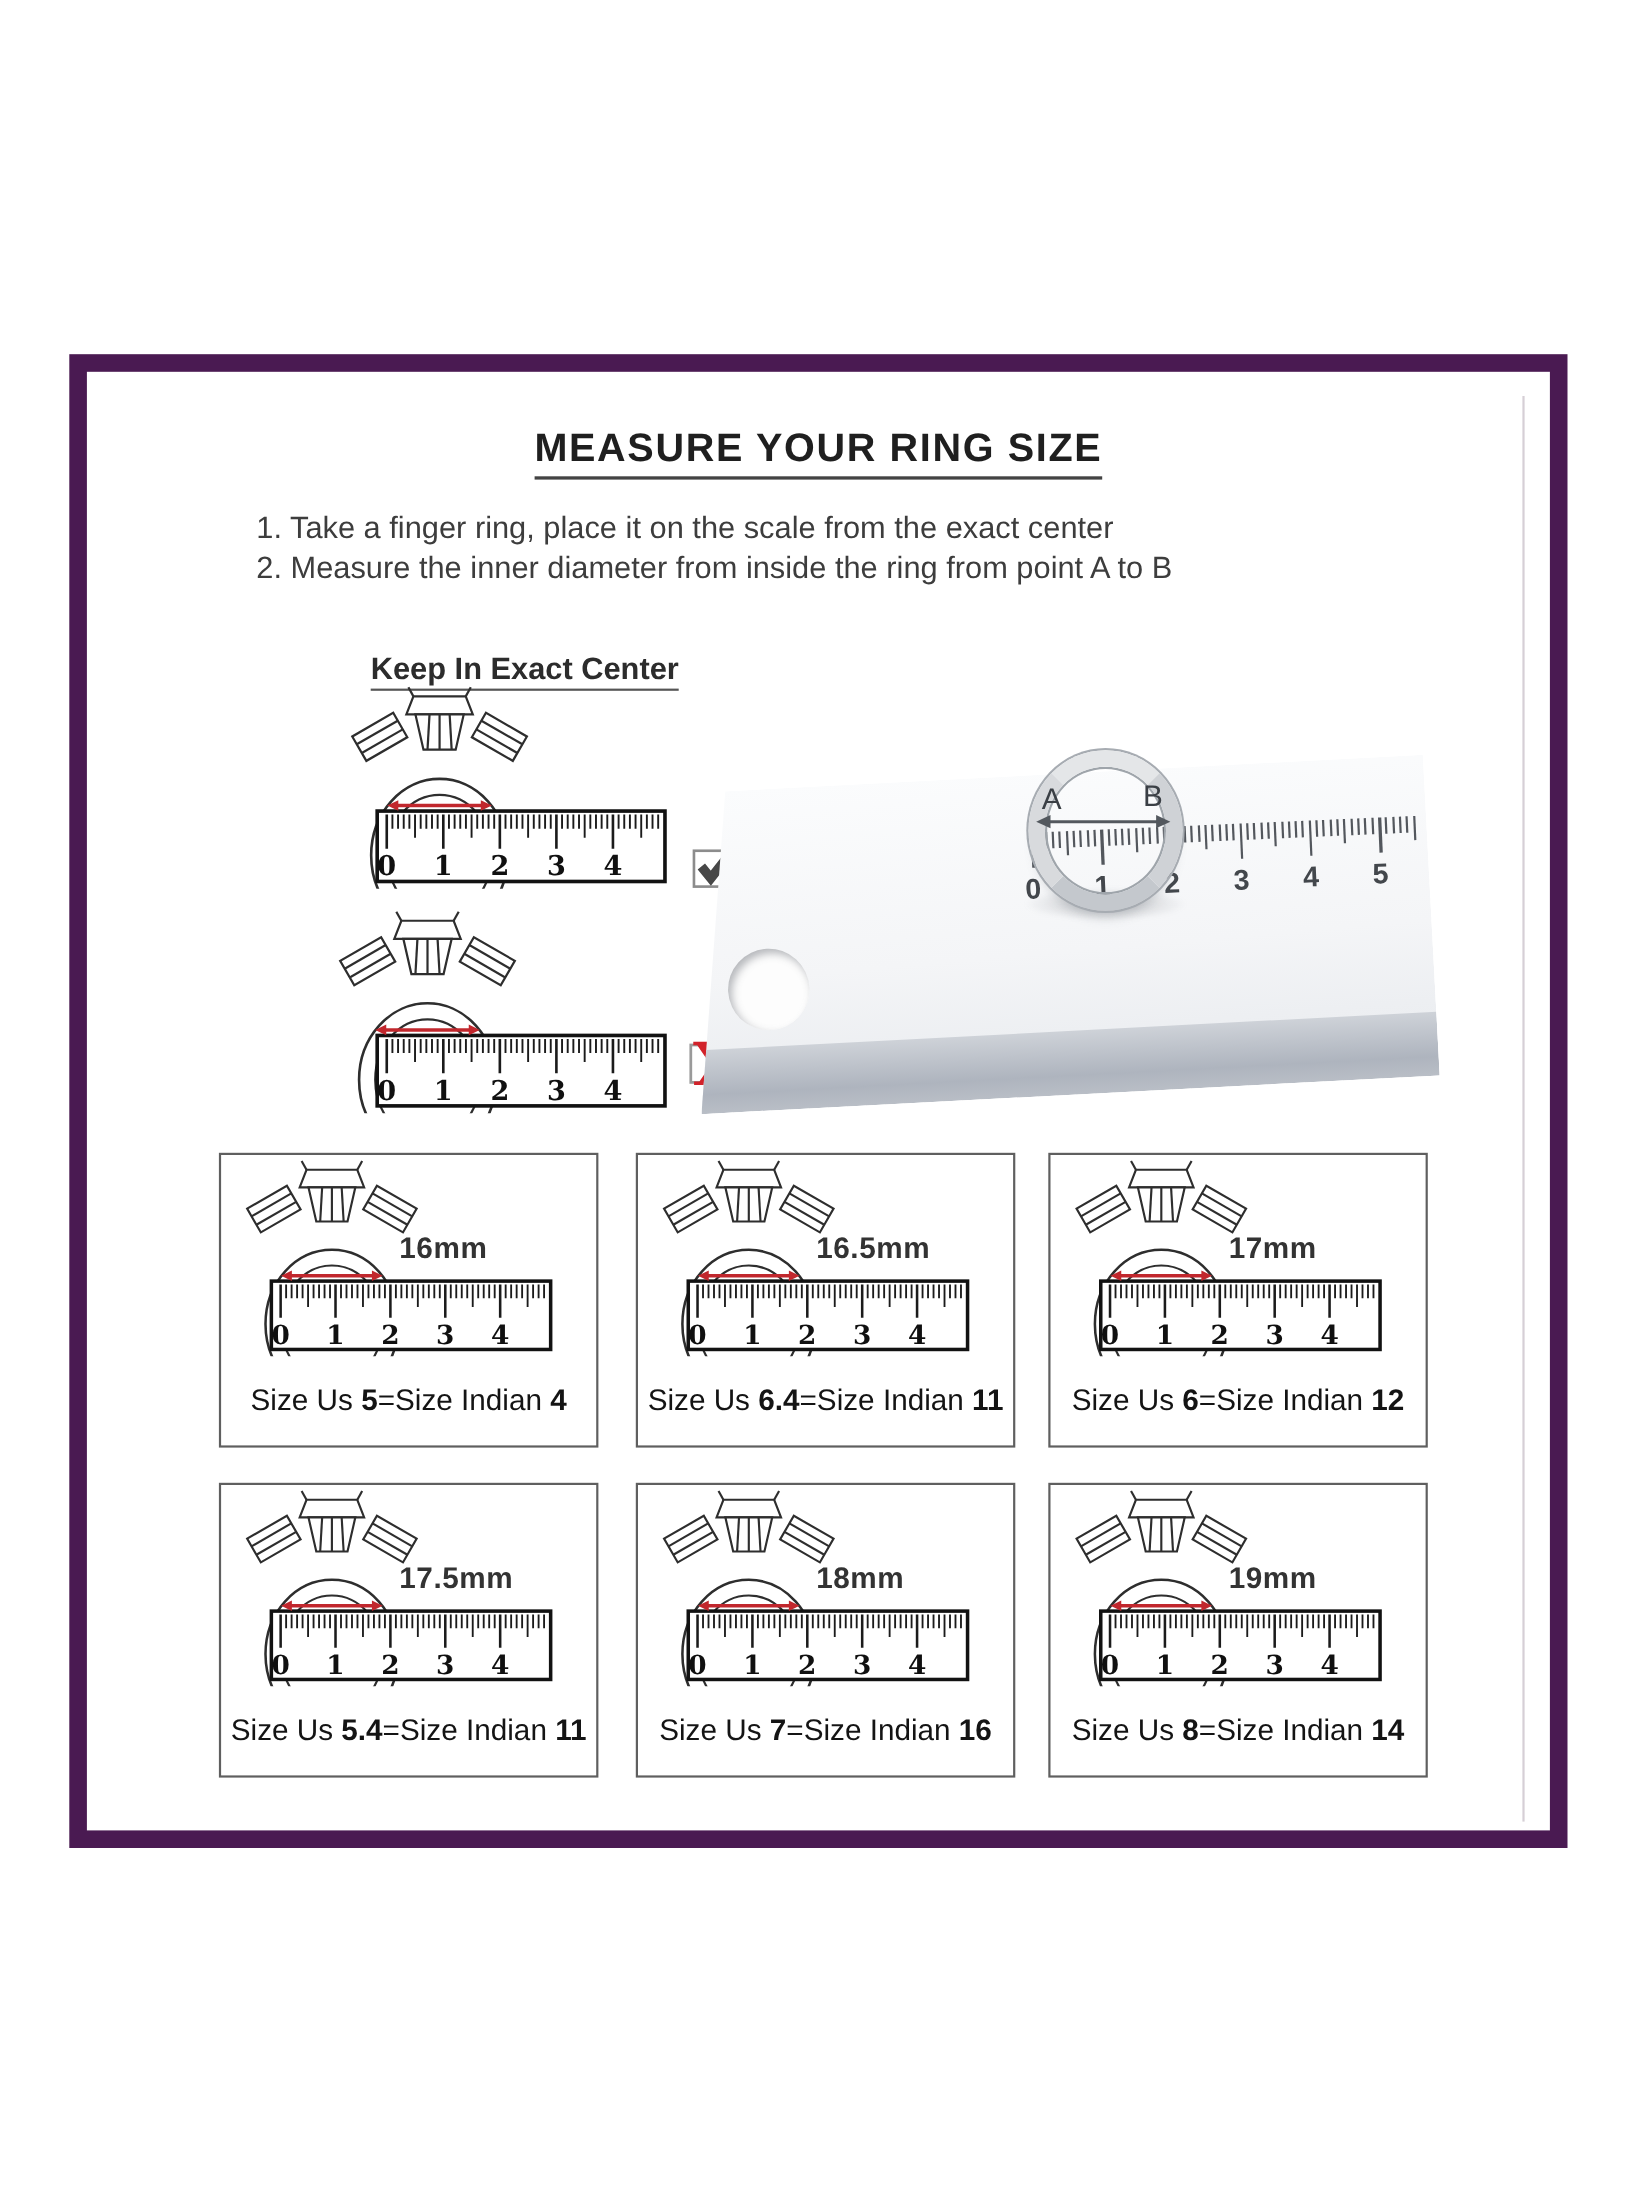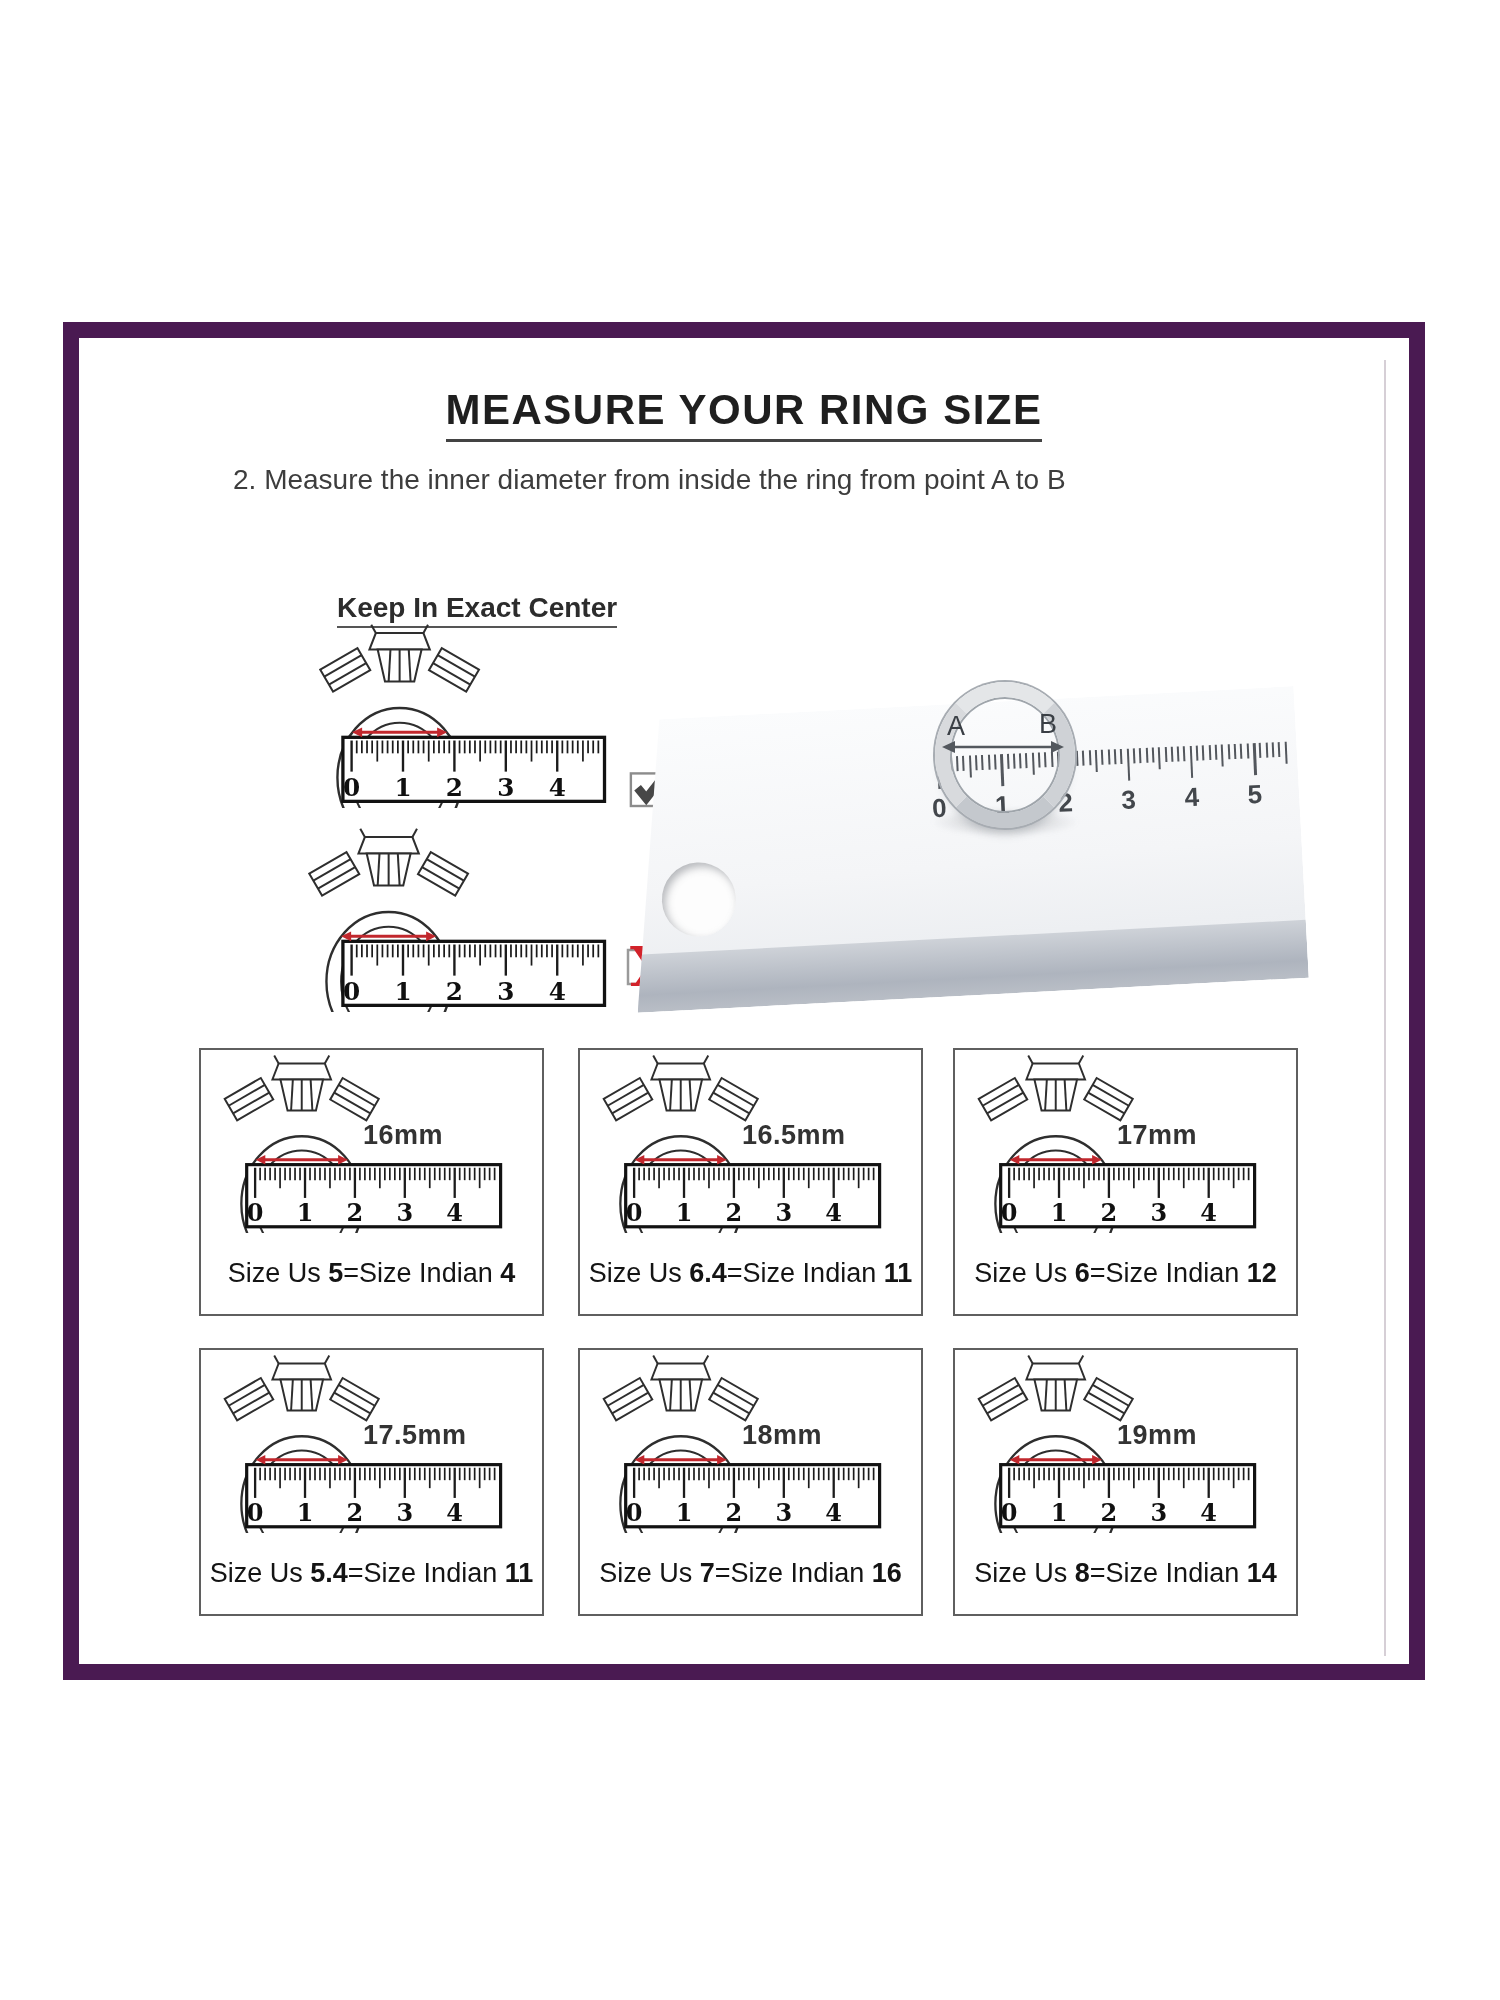--- a/index.html
+++ b/index.html
@@ -14,21 +14,21 @@
     pointer-events:none;
   }
   
   .edge-line{
     position:absolute;left:1384px;top:360px;width:2px;height:1296px;
     background:#d6cfd6;
   }
   
   .title-wrap{position:absolute;left:63px;top:386px;width:1362px;text-align:center;}
   .title-wrap span{
-    display:inline-block;font-size:42px;font-weight:bold;letter-spacing:1.5px;
+    display:inline-block;font-size:36px;font-weight:bold;letter-spacing:1.5px;
     color:#1f1f1f;border-bottom:3px solid #434343;padding-bottom:5px;
   }
   
   .instructions{position:absolute;left:233px;top:462px;font-size:28px;line-height:35.5px;color:#3d3d3d;}
   
   .keep-center{
     position:absolute;left:337px;top:592px;font-size:28px;font-weight:bold;color:#2c2c2c;
     border-bottom:2.5px solid #555;padding-bottom:2px;
   }
   
@@ -101,20 +101,21 @@
 <div class="canvas">
 
   <div class="frame"></div>
   <div class="edge-line"></div>
 
   <div class="title-wrap">
     <span>MEASURE YOUR RING SIZE</span>
   </div>
 
   <div class="instructions">
+    <div>1. Take a finger ring, place it on the scale from the exact center</div>
     <div>2. Measure the inner diameter from inside the ring from point A to B</div>
   </div>
 
   <div class="keep-center">Keep In Exact Center</div>
 
   <div class="rr-mount rr-d1"><svg viewBox="0 0 340 205" width="100%" height="100%" xmlns="http://www.w3.org/2000/svg">
         <ellipse cx="110" cy="172" rx="68" ry="76" fill="#fff" stroke="#2e2e2e" stroke-width="2.6"></ellipse>
         <ellipse cx="110" cy="172" rx="52" ry="60" fill="#fff" stroke="#2e2e2e" stroke-width="2.2"></ellipse>
         <g transform="translate(0 0)" fill="#fff" stroke="#2e2e2e" stroke-width="2.2">
           <line x1="84" y1="14" x2="79" y2="5"></line>

